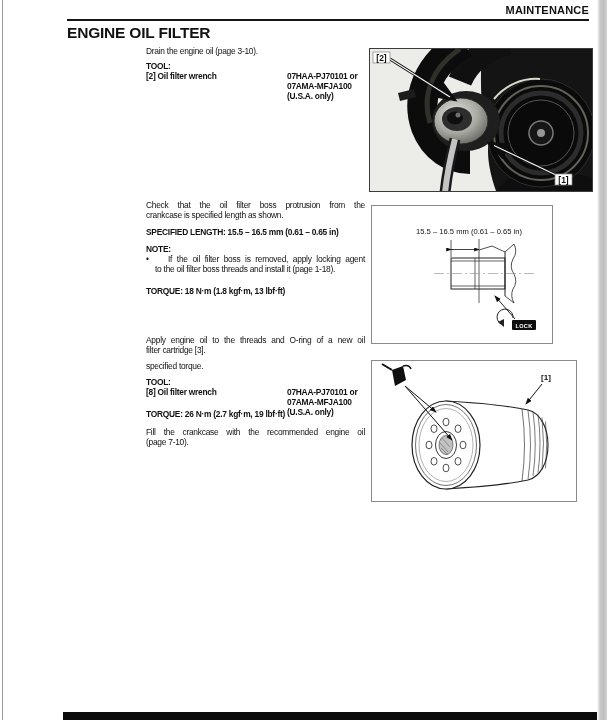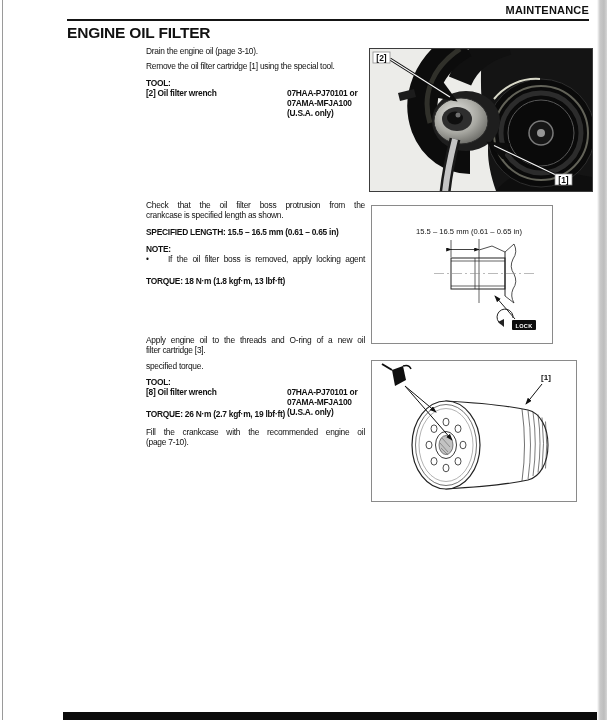--- a/index.html
+++ b/index.html
@@ -46,21 +46,20 @@
 <div class="scan-edge-left"></div>
 <div class="scan-edge-right"></div>
 <div class="bottom-bar"></div>
 
 <div class="hdr-label">MAINTENANCE</div>
 <div class="hdr-rule"></div>
 <div class="page-title">ENGINE OIL FILTER</div>
 
 <div class="text-col" style="top:46px;">
   <div class="lline mb5">Drain the engine oil (page 3-10).</div>
-  <div class="lline mb7">Remove the oil filter cartridge [1] using the special tool.</div>
   <div class="lline b">TOOL:</div>
   <div class="tool-row b">
     <span class="lline">[2] Oil filter wrench</span>
     <div class="tool-nums">
       <div>07HAA-PJ70101 or</div>
       <div>07AMA-MFJA100</div>
       <div>(U.S.A. only)</div>
     </div>
   </div>
 </div>
@@ -69,20 +68,21 @@
   <div class="mb7">
     <div class="jline">Check that the oil filter boss protrusion from the</div>
     <div class="lline">crankcase is specified length as shown.</div>
   </div>
   <div class="lline b mb7">SPECIFIED LENGTH: 15.5 – 16.5 mm (0.61 – 0.65 in)</div>
   <div class="lline b">NOTE:</div>
   <div class="note-item mb12">
     <span class="note-bullet">•</span>
     <span class="note-text">
       <span class="jline" style="display:block;padding-left:13px;">If the oil filter boss is removed, apply locking agent</span>
+      <span class="lline" style="display:block;">to the oil filter boss threads and install it (page 1-18).</span>
     </span>
   </div>
   <div class="lline b">TORQUE: 18 N·m (1.8 kgf·m, 13 lbf·ft)</div>
 </div>
 
 <div class="text-col" style="top:335px;">
   <div class="mb6">
     <div class="jline">Apply engine oil to the threads and O-ring of a new oil</div>
     <div class="lline">filter cartridge [3].</div>
   </div>

